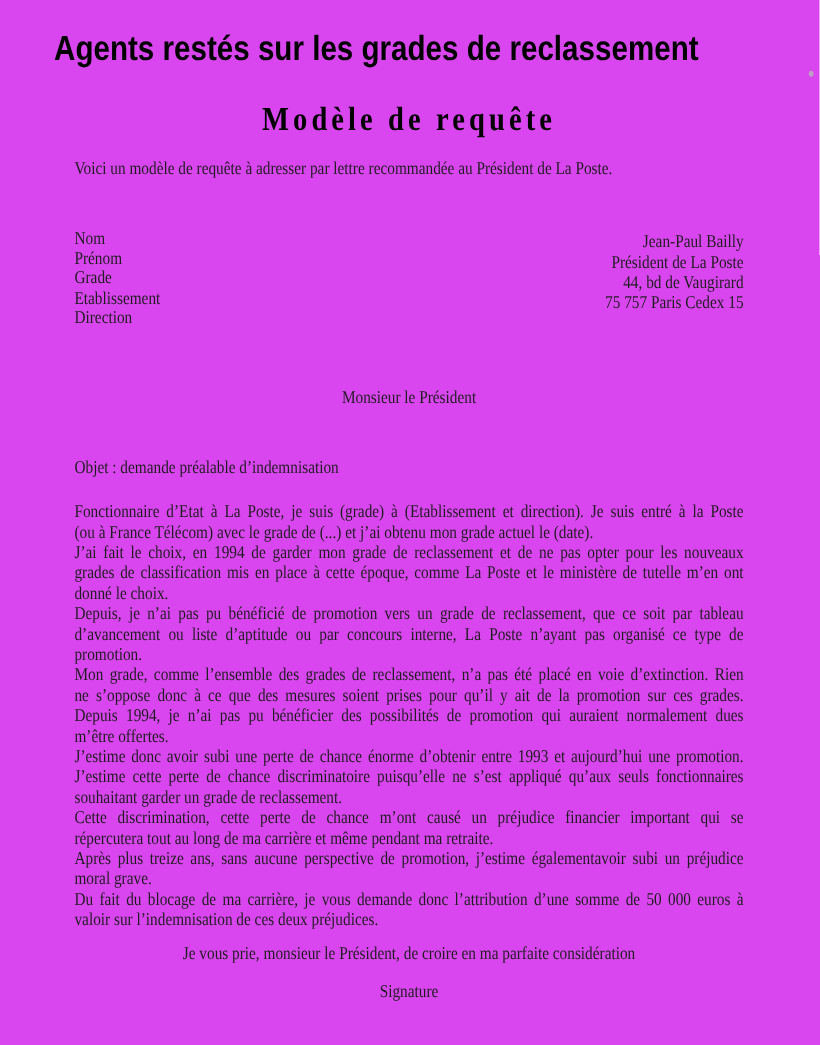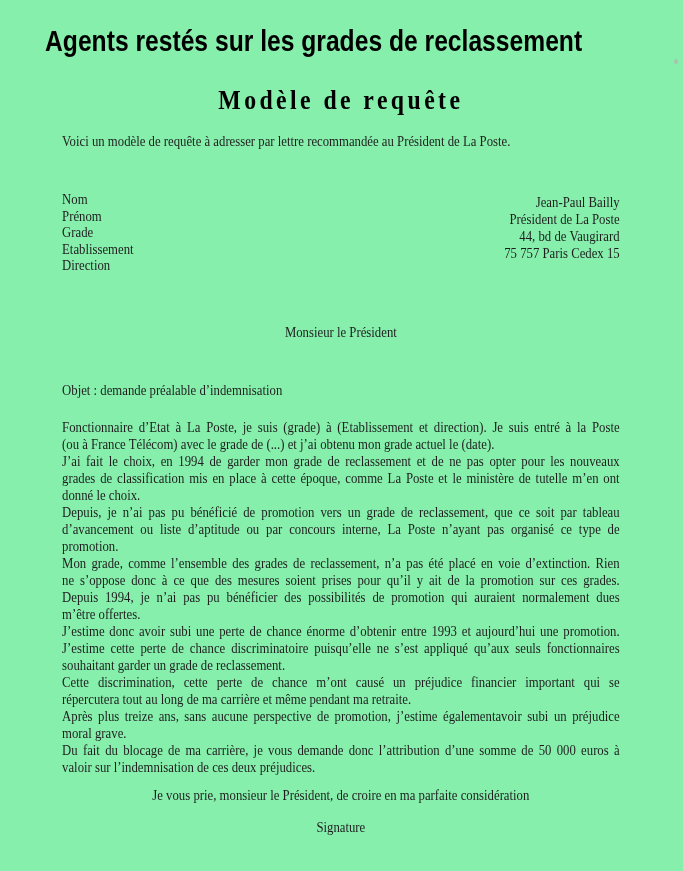--- a/index.html
+++ b/index.html
@@ -1,20 +1,20 @@
 <!DOCTYPE html>
 <html lang="fr"><head>
 <meta charset="utf-8">
 <style>
   html, body { margin: 0; padding: 0; background: #ffffff; }
   .page {
     position: relative;
     width: 683px;
     height: 871px;
-    background: #86efac;
+    background: #d946ef;
     overflow: hidden;
   }
   
   .scale-wrap {
     position: absolute;
     top: 0; left: 0;
     width: 803px;
     transform: scaleX(0.85);
     transform-origin: top left;
     color: #1e1e1e;

